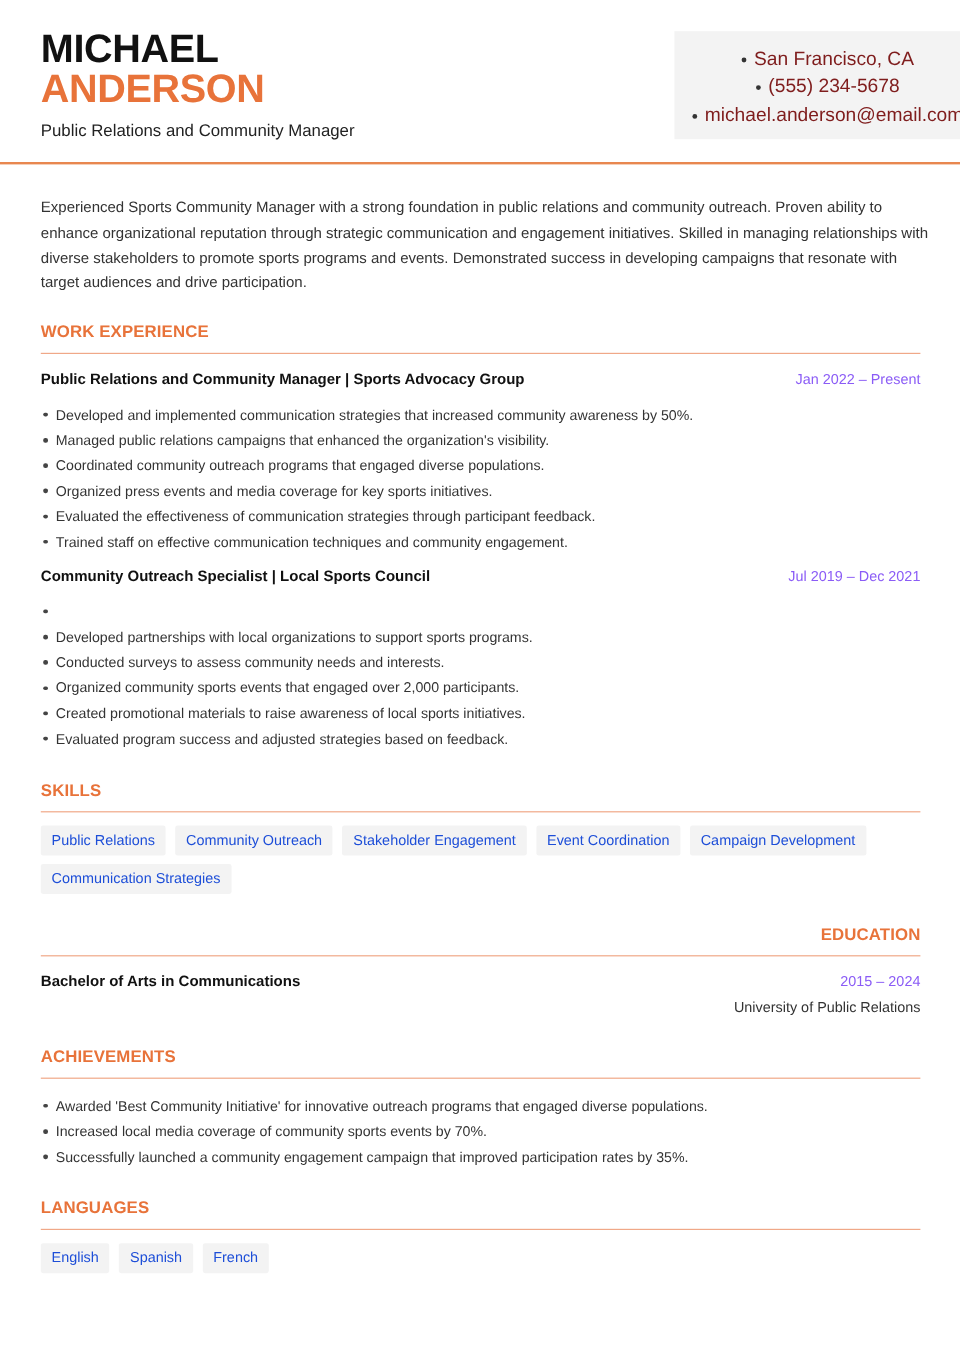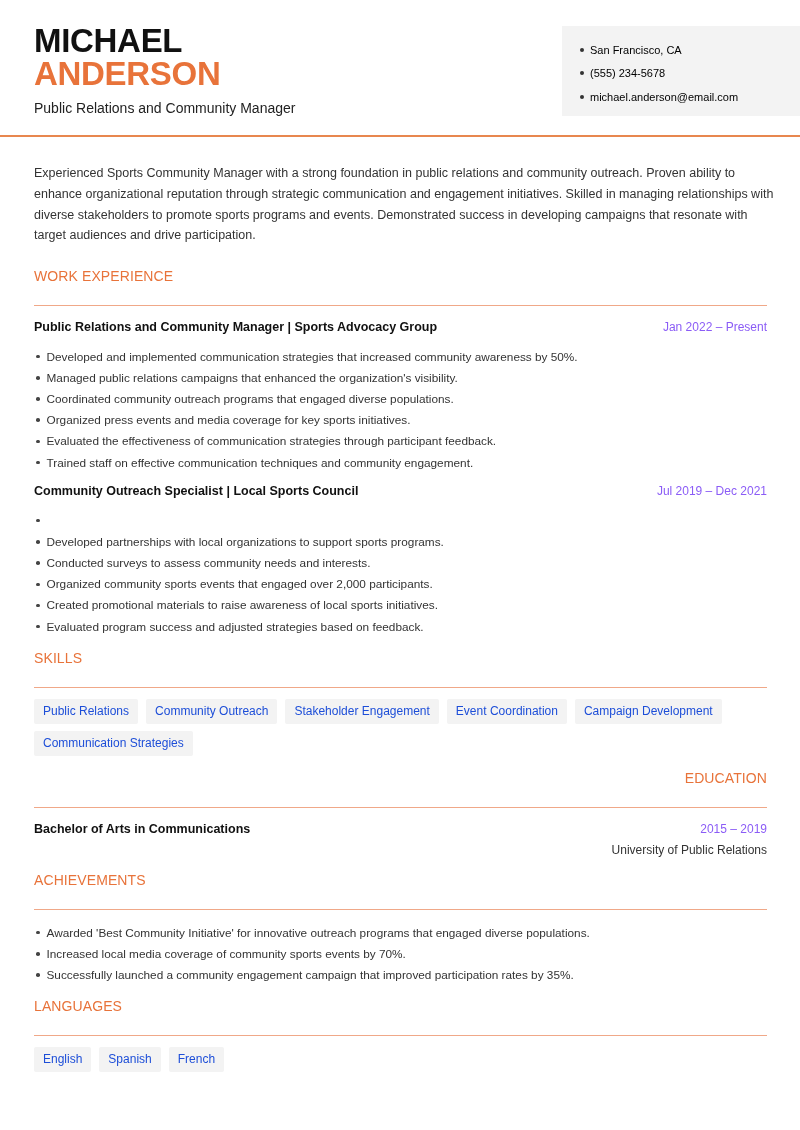--- a/index.html
+++ b/index.html
@@ -31,39 +31,40 @@
       font-size: 14px; color: #222222; line-height: 18px;
     }
     .contact-box {
       position: absolute; left: 562px; top: 26px;
       width: 238px; height: 90px;
       background: #f3f3f3;
       padding: 12px 0 0 18px;
     }
     .contact-item {
       display: flex; align-items: center;
-      font-size: 11px; color: #000000;
+      font-size: 16px; color: #7f1d1d;
       height: 23.5px;
+      justify-content: center;
     }
     .bullet {
       display: inline-block; width: 4px; height: 4px;
       background: #333333; border-radius: 50%;
       margin-right: 6px; flex-shrink: 0;
     }
     .summary {
       position: absolute; left: 34px; top: 163px; width: 740px;
       font-size: 12.5px; line-height: 20.8px; color: #333333;
     }
     .section {
       position: absolute; left: 34px; width: 733px;
     }
     .section-title {
-      font-size: 14px; font-weight: 400; color: #e8733a;
+      font-size: 14px; font-weight: 700; color: #e8733a;
       letter-spacing: 0.1px; line-height: 18px;
-      padding-bottom: 20px;
+      padding-bottom: 9px;
       border-bottom: 1.5px solid #f0a888;
     }
     .job-head {
       display: flex; justify-content: space-between; align-items: baseline;
       margin-top: 14px; height: 18px;
     }
     .job-role {
       font-size: 12.5px; font-weight: 700; color: #111111;
     }
     .job-date {
@@ -186,21 +187,21 @@
     <span class="tag">Event Coordination</span>
     <span class="tag">Campaign Development</span>
     <span class="tag">Communication Strategies</span>
   </div>
 </div>
 
 <div class="section" style="top:769px;text-align:right;">
   <div class="section-title">EDUCATION</div>
   <div class="job-head">
     <span class="job-role">Bachelor of Arts in Communications</span>
-    <span class="job-date">2015 – 2019</span>
+    <span class="job-date">2015 – 2024</span>
   </div>
   <div class="edu-sub">University of Public Relations</div>
 </div>
 
 <div class="section" style="top:871px;">
   <div class="section-title">ACHIEVEMENTS</div>
   <ul class="bullets" style="margin-top:12px;">
     <li>
         <span class="bullet"></span>
         <span>Awarded 'Best Community Initiative' for innovative outreach programs that engaged diverse populations.</span>

